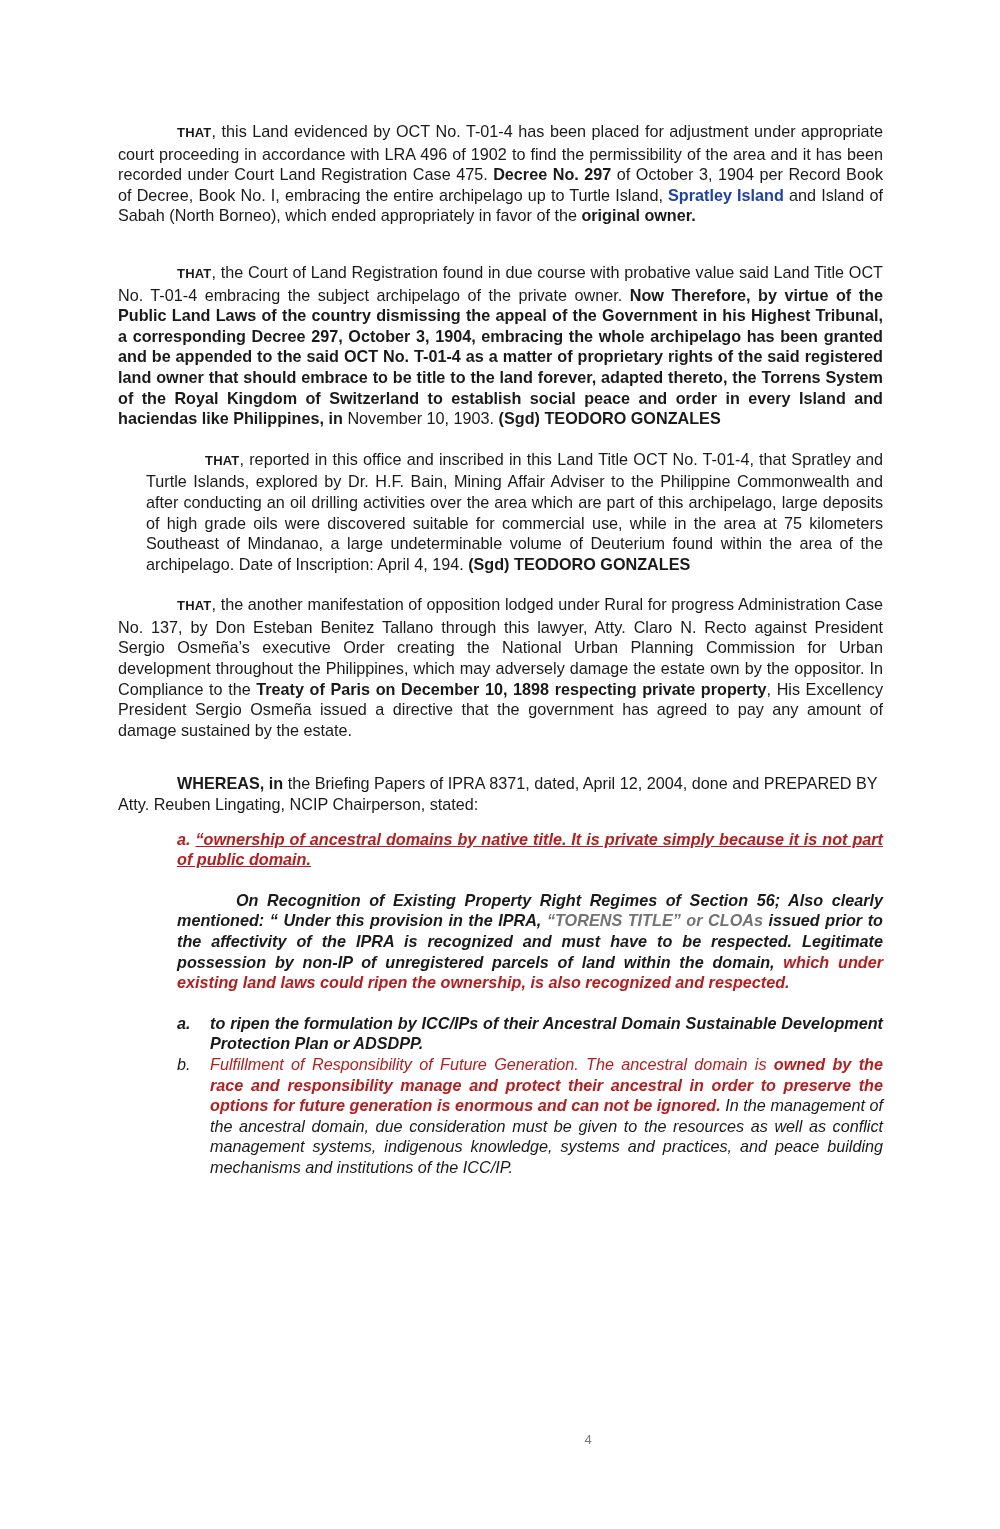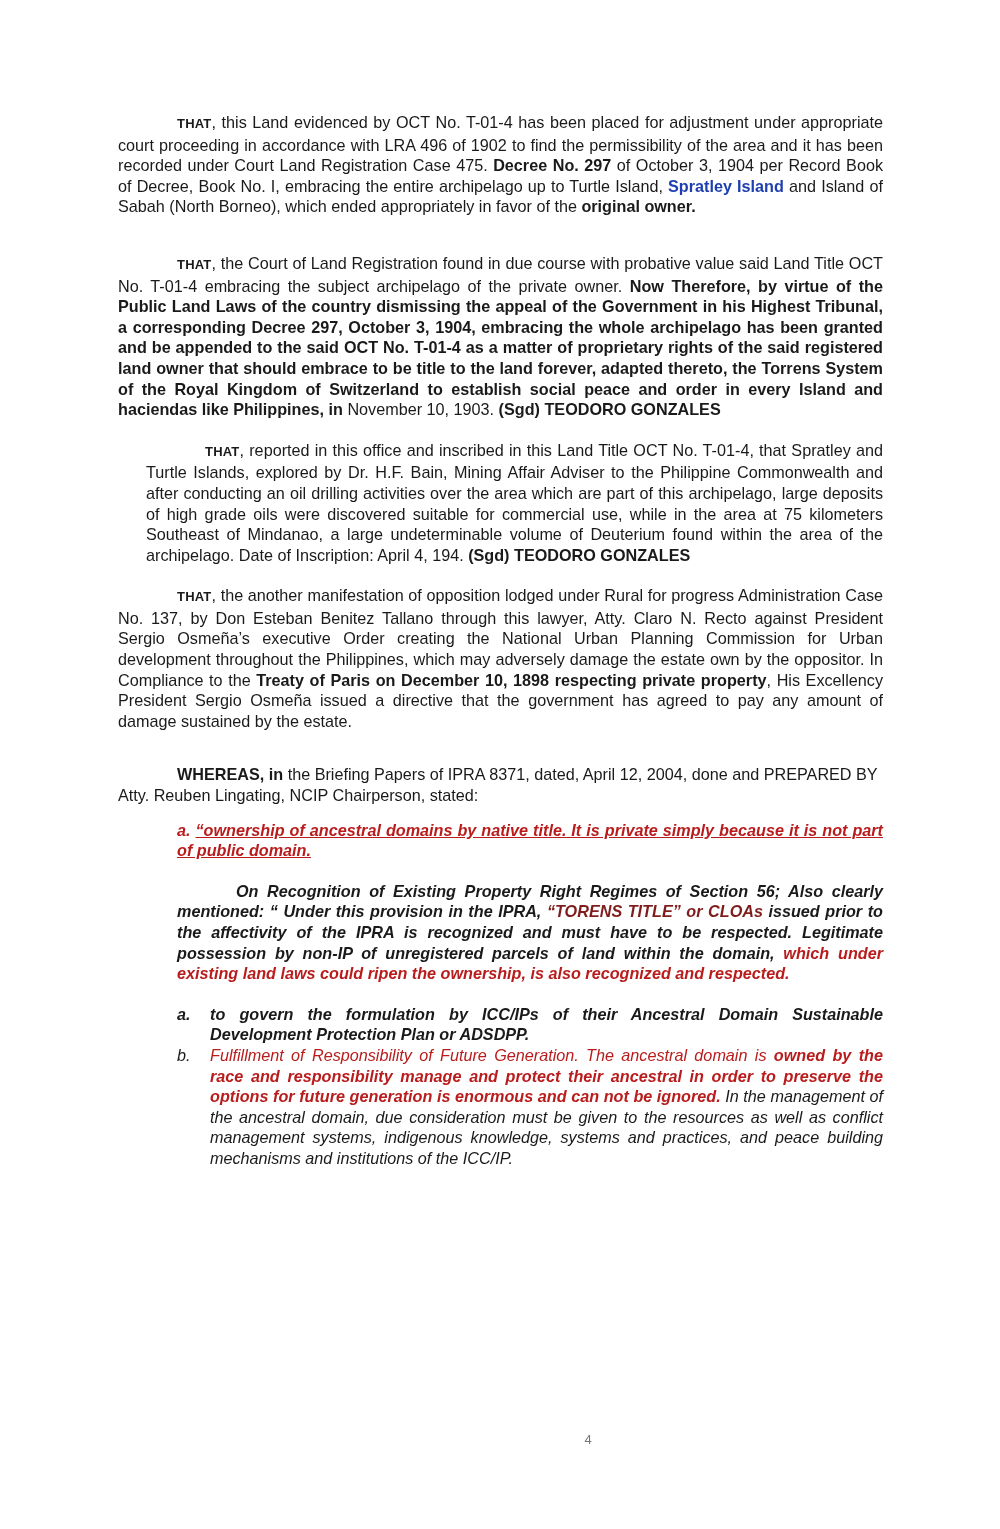--- a/index.html
+++ b/index.html
@@ -1,28 +1,28 @@
 <!DOCTYPE html>
 <html><head>
 <meta charset="utf-8">
 <style>
   html, body { margin: 0; padding: 0; background: #ffffff; }
   body { width: 1000px; height: 1529px; position: relative; overflow: hidden; }
   .page {
-    position: absolute; left: 118px; top: 112px; width: 765px;
+    position: absolute; left: 118px; top: 121px; width: 765px;
     font-family: "Liberation Sans", sans-serif;
     font-size: 16.2px; line-height: 20.6px; color: #1a1a1a;
     font-stretch: condensed;
   }
   .p { text-align: justify; margin: 0; text-indent: 59px; }
   .that { font-weight: bold; font-size: 13px; letter-spacing: 0.2px; }
   b, .b { font-weight: bold; }
   .blue-bold { color: #1e3fb0; font-weight: bold; }
   .purple { color: #b91c1c; }
-  .red { color: #7f1d1d; }
+  .red { color: #737373; }
   .p1 { margin-top: 0; }
   .p2 { margin-top: 36px; }
   .p3 { margin-top: 20px; margin-left: 28px; }
   .p4 { margin-top: 20px; }
   .whereas { margin-top: 33px; text-align: left; }
   .indent-block { margin-left: 59px; }
   .qa { margin-top: 14px; text-align: justify; font-style: italic; font-weight: bold; }
   .qa u { text-decoration: underline; }
   .qb { margin-top: 20px; text-align: justify; font-style: italic; font-weight: bold; }
   .qc { margin-top: 20px; text-align: justify; text-indent: 59px; font-style: italic; font-weight: bold; }
@@ -58,21 +58,21 @@
     <p class="qa purple"><span>a. </span><u>“ownership of ancestral domains by native title.  It is private simply   because it is not part of public domain.</u></p>
 
 
     <p class="qc"><span>On Recognition of Existing Property Right Regimes of Section 56;  Also clearly mentioned:  “ Under this provision in the IPRA, </span><span class="red">“TORENS TITLE” or CLOAs</span><span> issued prior to the affectivity of the IPRA is recognized and must have to be respected.  Legitimate possession by non-IP of unregistered parcels of land within the domain, </span><span class="purple">which under existing land laws could ripen the ownership, is also recognized and respected.</span></p>
   </div>
 
 
   <div class="list">
     <div class="li li-a">
       <span class="marker">a.</span>
-      <span class="body">to govern the formulation by ICC/IPs of their Ancestral Domain Sustainable Development Protection Plan or ADSDPP.</span>
+      <span class="body">to ripen the formulation by ICC/IPs of their Ancestral Domain Sustainable Development Protection Plan or ADSDPP.</span>
     </div>
     <div class="li li-b">
       <span class="marker">b.</span>
       <span class="body"><span class="purple">Fulfillment of Responsibility of Future Generation.  The ancestral domain is </span><span class="purple b">owned by the race and responsibility manage and protect their ancestral in order to preserve the options for future generation is enormous and can not be ignored.</span><span>  In the management  of the ancestral domain, due consideration must be given to the resources as well as conflict management systems, indigenous knowledge, systems and practices, and peace building mechanisms and institutions of the ICC/IP.</span></span>
     </div>
   </div>
 </div>
 
 <div class="pagenum">4</div>
 

